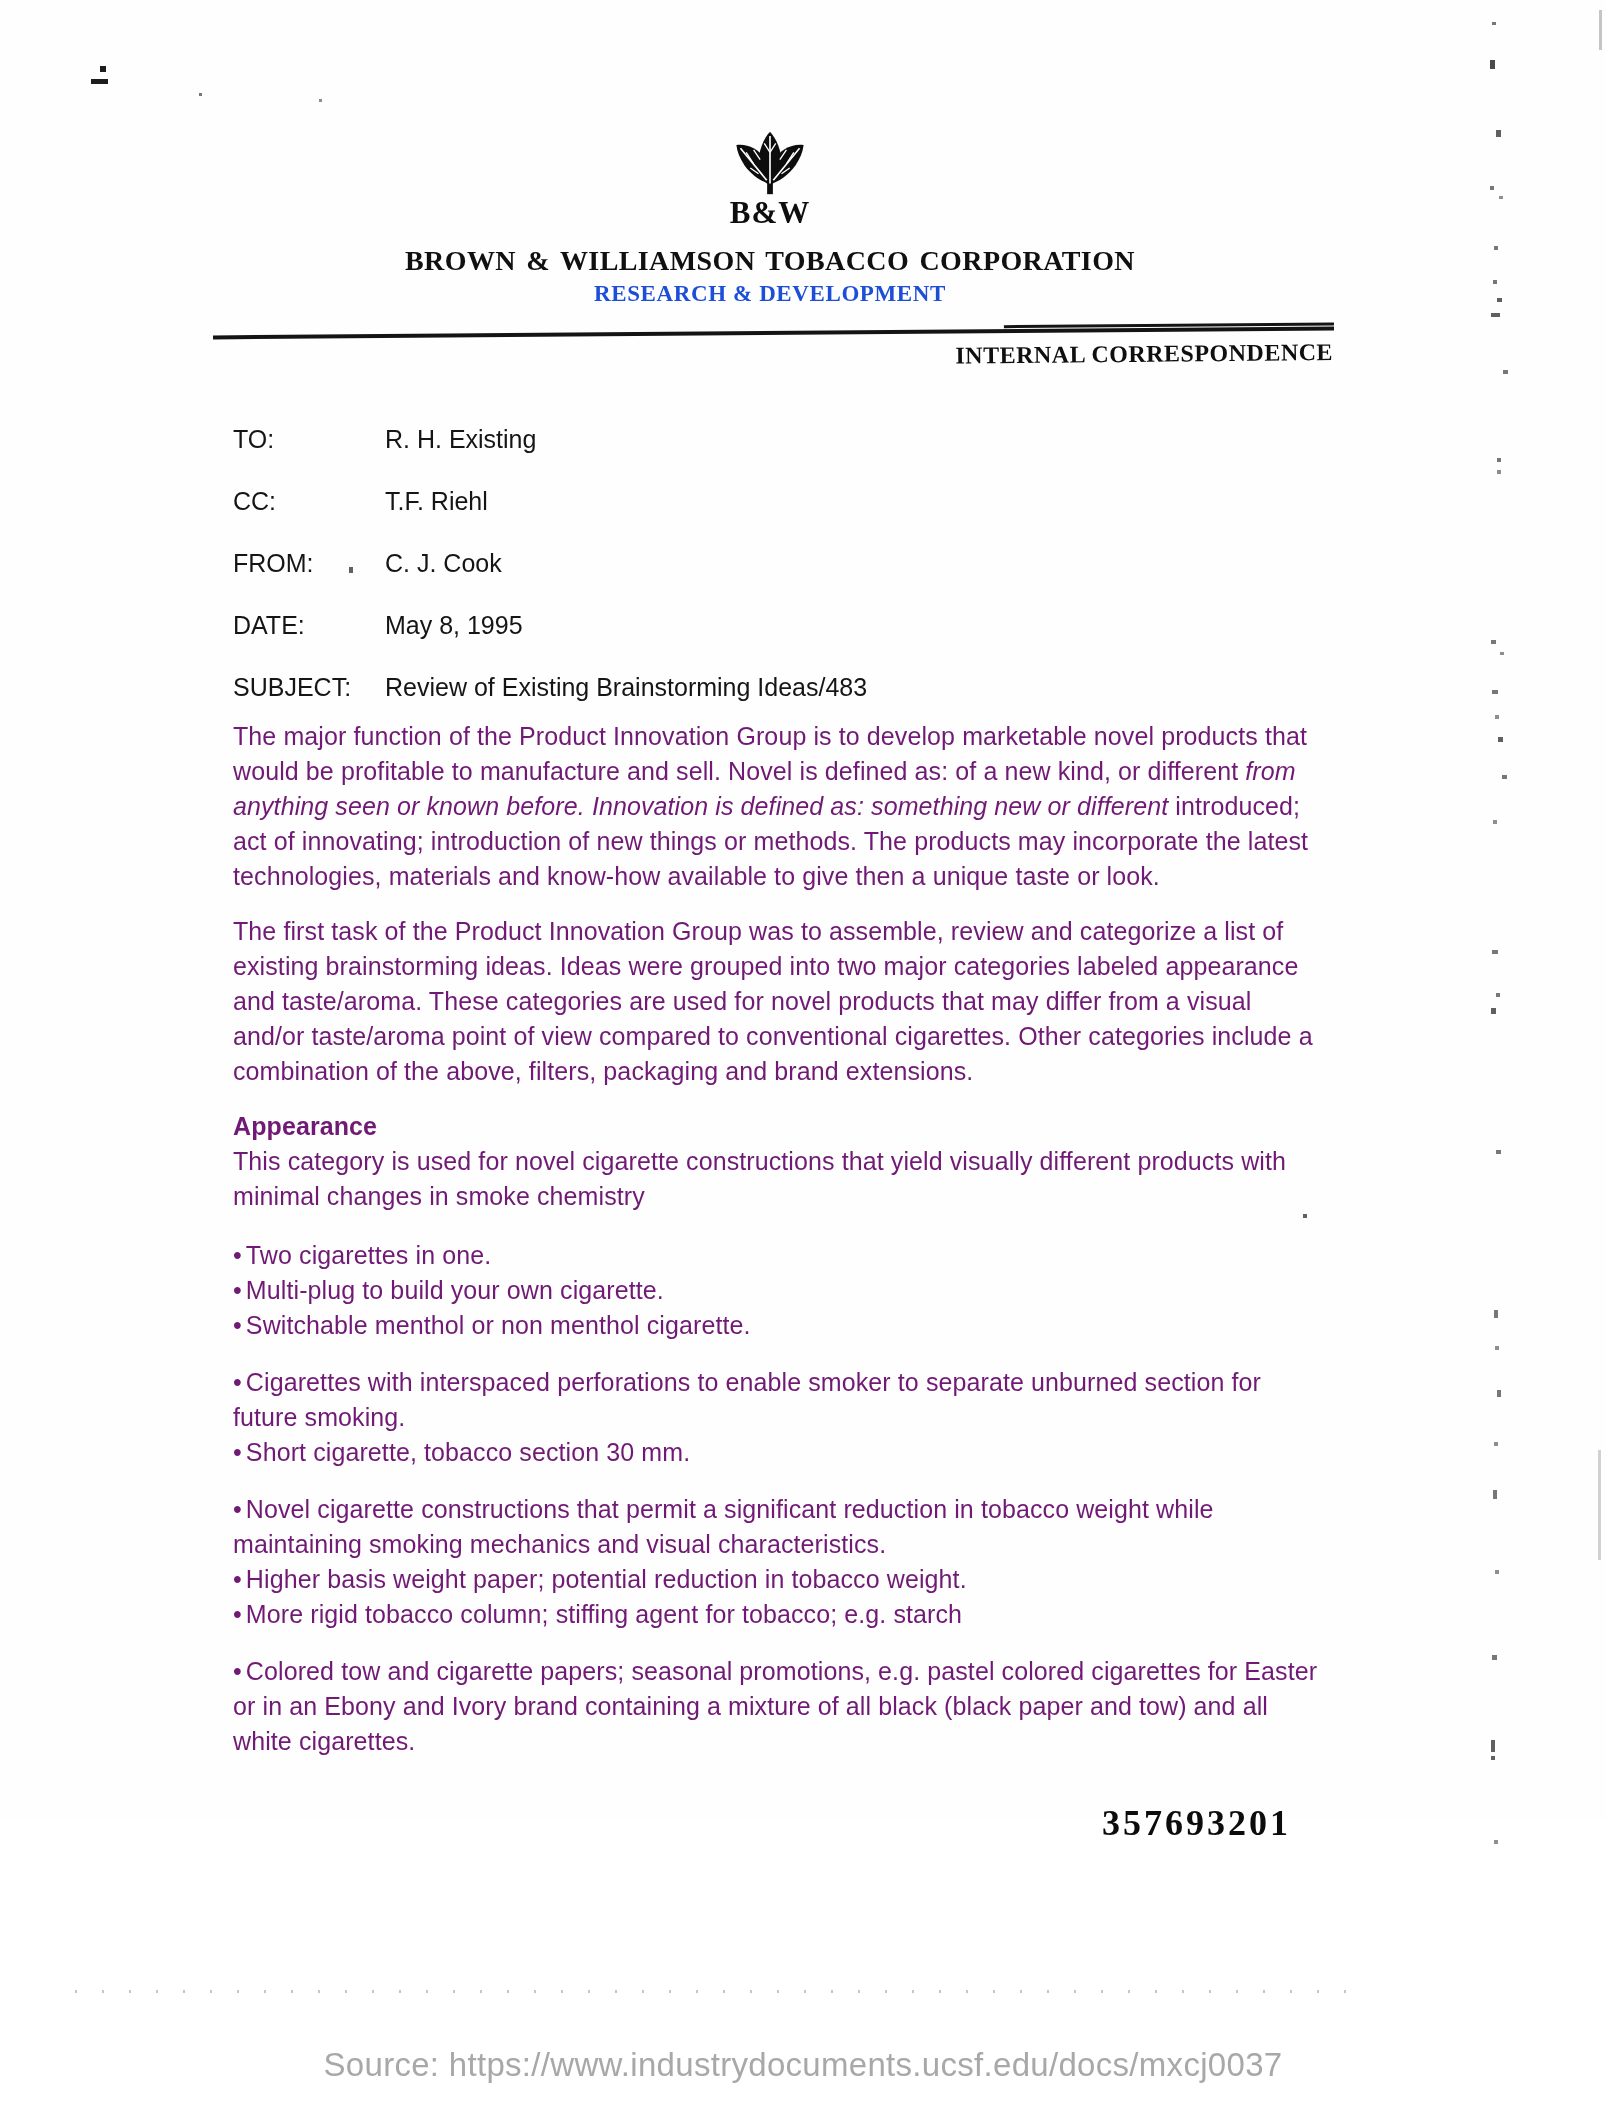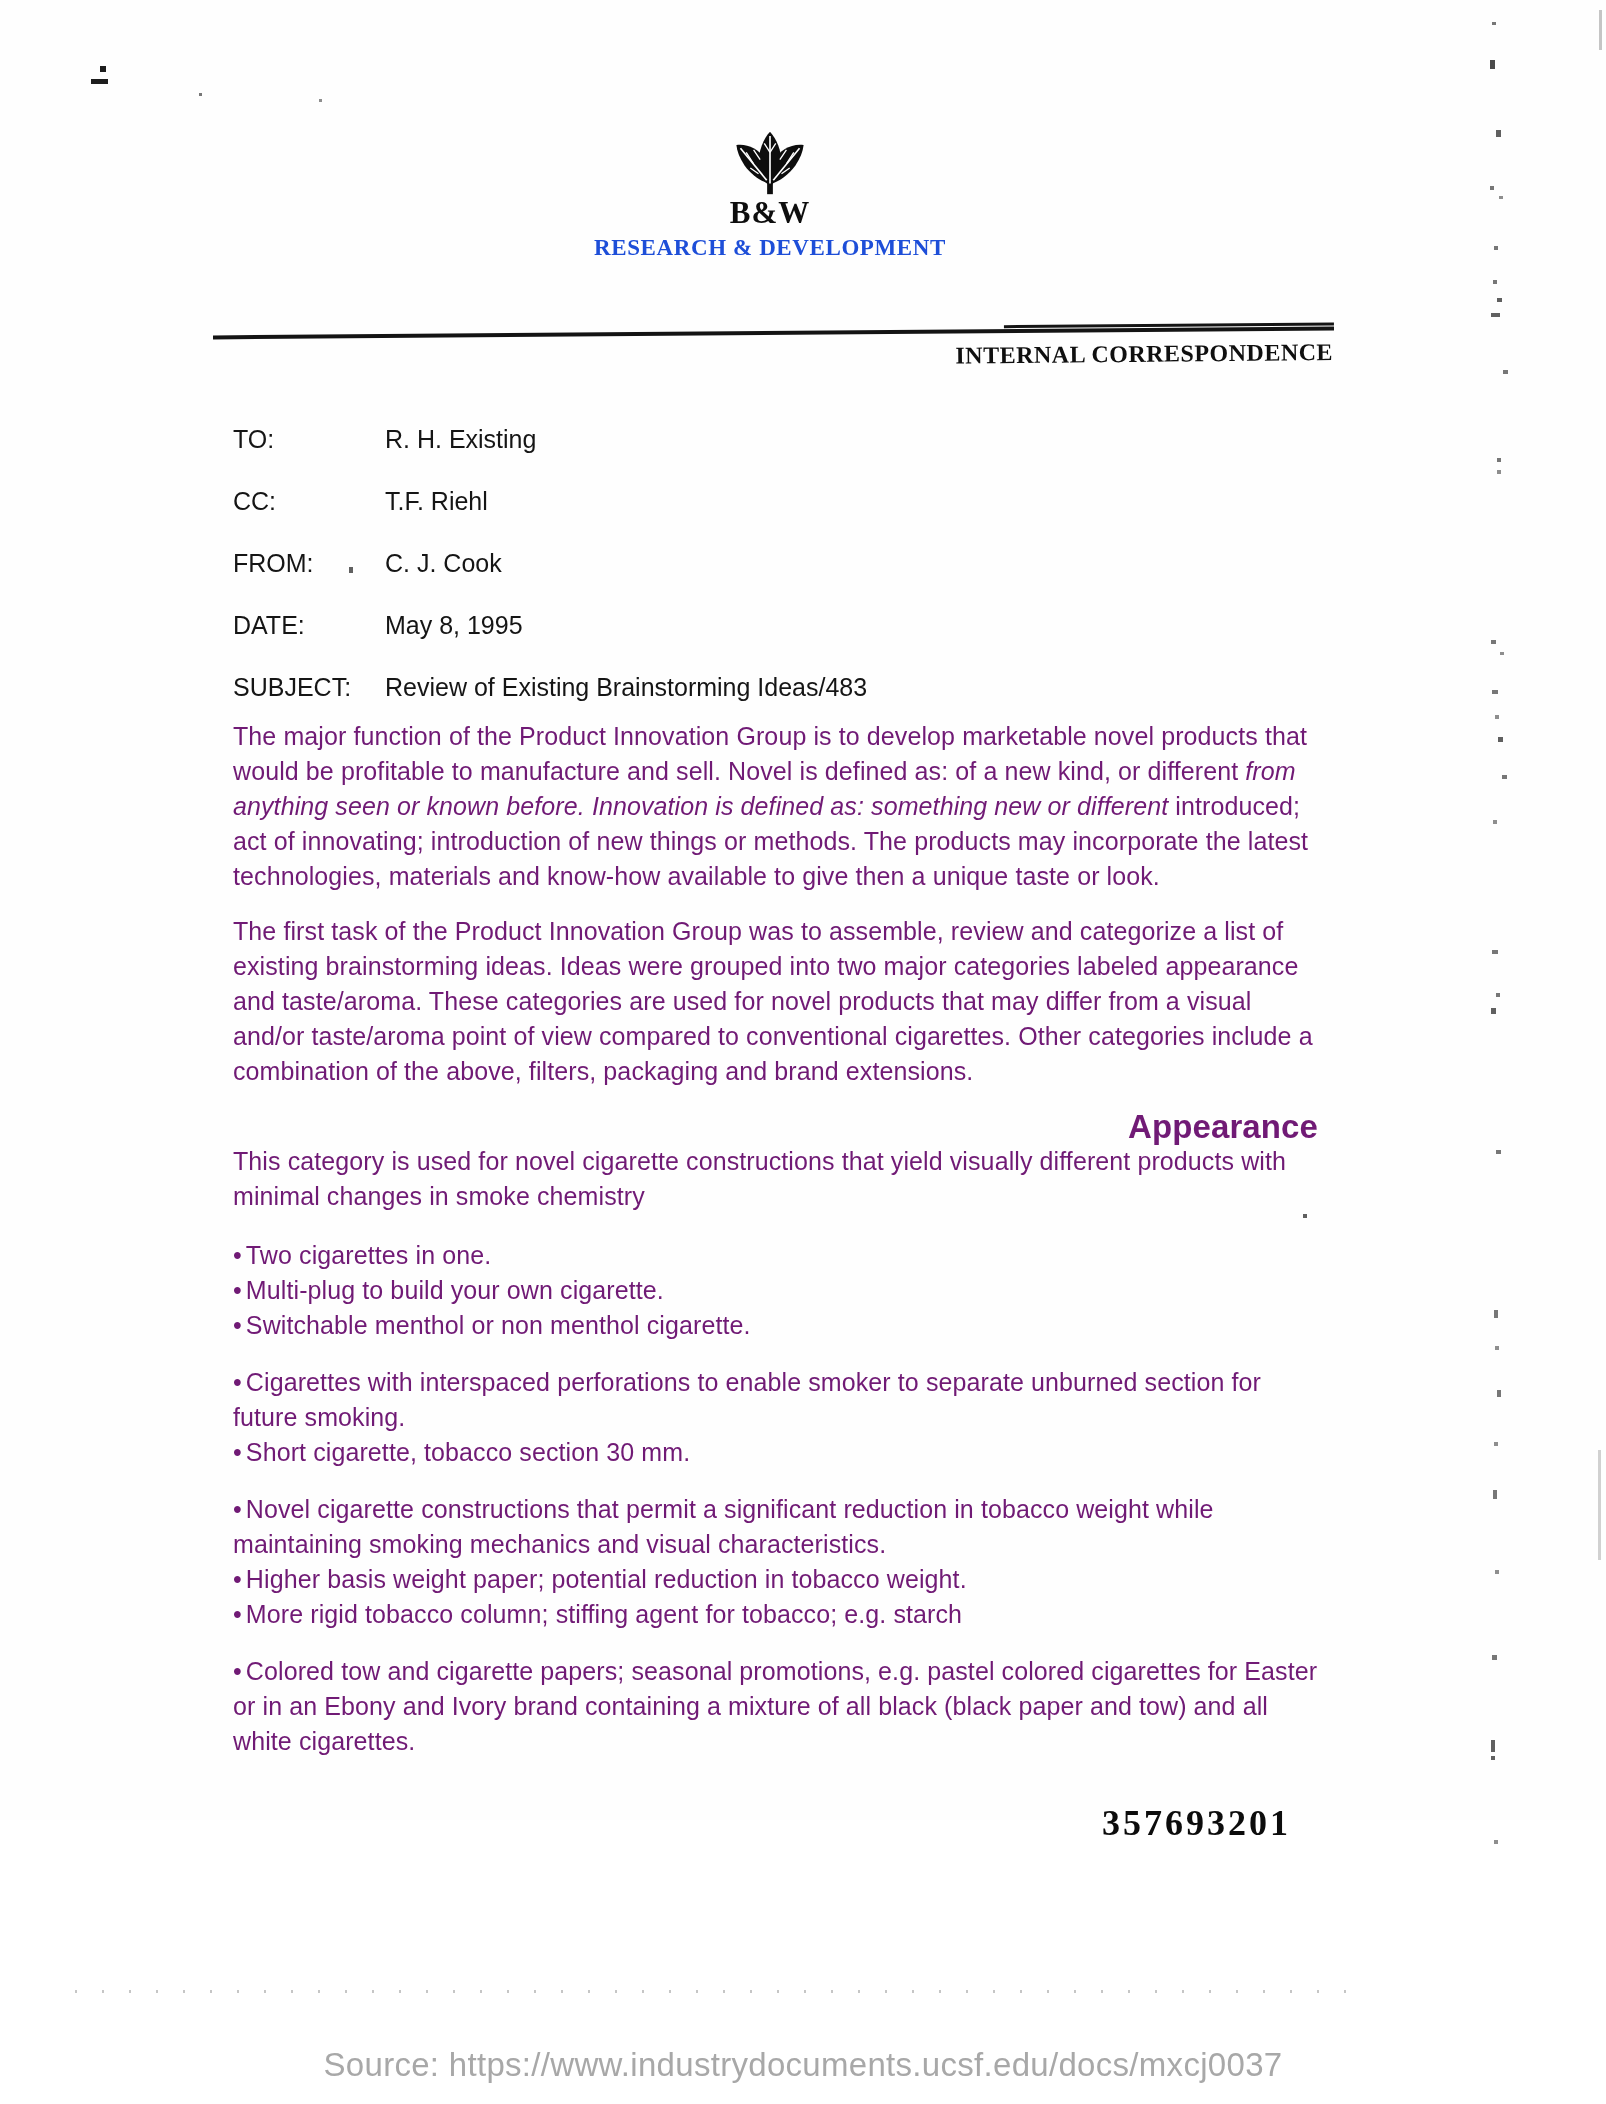--- a/index.html
+++ b/index.html
@@ -47,21 +47,21 @@
     display:grid; grid-template-columns:152px 820px; row-gap:30px;
     font-size:25px; line-height:32px; color:#151515;
   }
 
   
   .body-block {
     position:absolute; top:719px; left:233px; width:1085px;
     font-size:25px; line-height:35px; letter-spacing:0.1px; color:#701a75;
   }
   .para { margin-bottom:20px; }
-  .section-heading { font-size:33px; font-weight:bold; line-height:35px; margin-top:6px;text-align:right; }
+  .section-heading { font-size:25px; font-weight:bold; line-height:35px; margin-top:6px; }
   .intro-para { margin-bottom:24px; }
   ul.bullets { list-style:none; margin-bottom:22px; }
   ul.bullets li::before { content:"\2022"; margin-right:4px; }
 
   
   .bates {
     position:absolute; top:1802px; left:1102px;
     font-family:"Liberation Serif", serif; font-weight:bold;
     font-size:36px; letter-spacing:3px; color:#0c0c0c;
   }
@@ -88,20 +88,21 @@
       <path fill="#0d0d0d" d="M50 1 C60 12 66 30 63 46 C61 56 56 63 50 67 C44 63 39 56 37 46 C34 30 40 12 50 1 Z"></path>
       <path fill="#0d0d0d" d="M9 17 C24 15 38 23 45 36 C49 44 50 55 48 64 C38 61 27 53 19 42 C13 33 10 25 9 17 Z"></path>
       <path fill="#0d0d0d" d="M91 17 C76 15 62 23 55 36 C51 44 50 55 52 64 C62 61 73 53 81 42 C87 33 90 25 91 17 Z"></path>
       <rect fill="#0d0d0d" x="46.5" y="60" width="7" height="17"></rect>
       <path stroke="#ffffff" stroke-width="2" fill="none" d="M50 6 L50 64"></path>
       <path stroke="#ffffff" stroke-width="2" fill="none" d="M14 21 L46 60"></path>
       <path stroke="#ffffff" stroke-width="2" fill="none" d="M86 21 L54 60"></path>
       <path stroke="#ffffff" stroke-width="1.6" fill="none" d="M21 26 L30 40 M30 23 L38 35 M43 15 L50 26 M57 15 L50 26 M70 23 L62 35 M79 26 L70 40 M26 45 L36 52 M74 45 L64 52"></path>
     </svg>
     <div class="logo-text">B&amp;W</div>
+    <div class="company">BROWN &amp; WILLIAMSON TOBACCO CORPORATION</div>
     <div class="dept">RESEARCH &amp; DEVELOPMENT</div>
   </div>
   <div class="rule"></div>
   <div class="doc-type">INTERNAL CORRESPONDENCE</div>
 
   <div class="memo-fields">
     <div>TO:</div>
     <div>R. H. Existing</div>
     <div>CC:</div>
     <div>T.F. Riehl</div>

